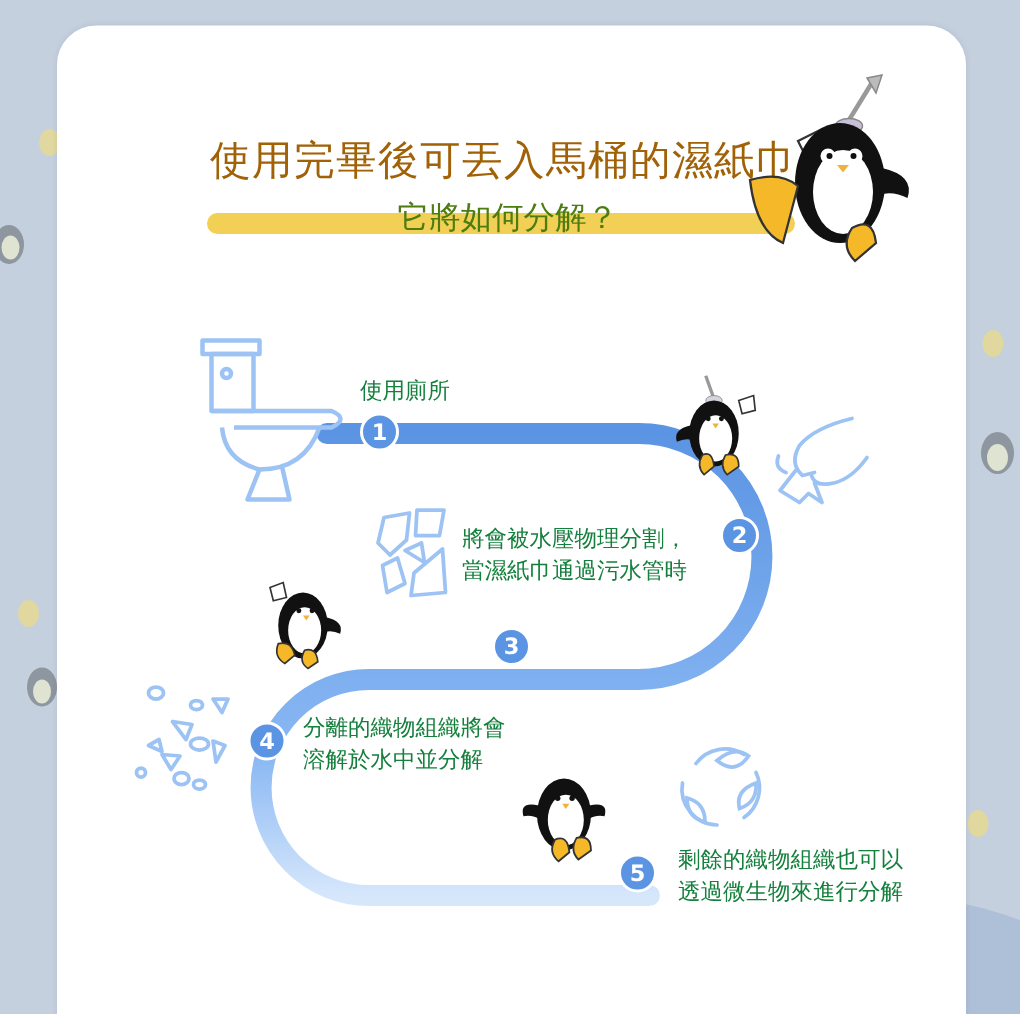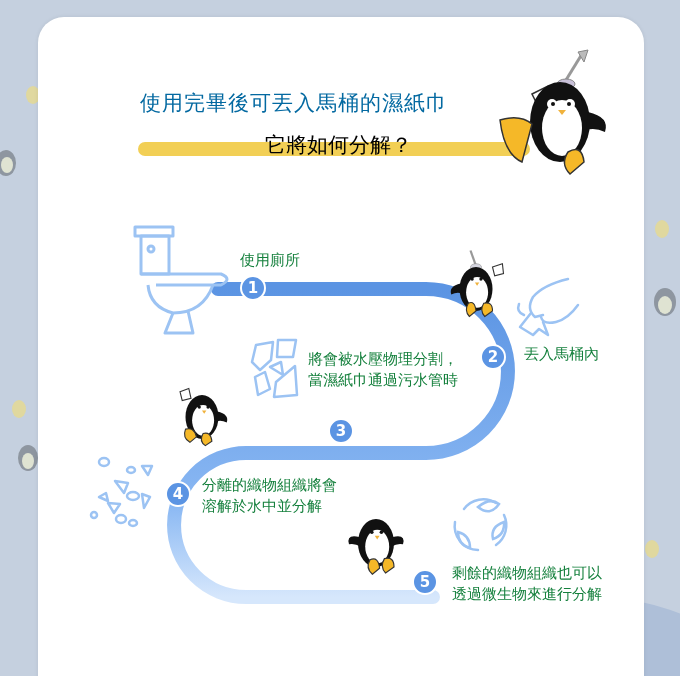--- a/index.html
+++ b/index.html
@@ -20,31 +20,31 @@
     }
     .card {
       position: absolute; left: 38px; top: 17px;
       width: 606px; height: 700px;
       background: #ffffff; border-radius: 26px;
       box-shadow: 0 0 4px rgba(0,0,0,.08);
       overflow: hidden;
     }
     .title {
       position: absolute; left: 102px; top: 72px; margin: 0;
-      font-size: 21px; font-weight: normal; color: #0369a1;
+      font-size: 27px; font-weight: normal; color: #a16207;
       letter-spacing: 1px; white-space: nowrap; text-align: center;
     }
     .highlight {
       position: absolute; left: 100px; top: 125px;
       width: 392px; height: 14px; border-radius: 7px;
       background: #f2cf55;
     }
     .subtitle {
       position: absolute; left: 227px; top: 114px; margin: 0;
-      font-size: 21px; font-weight: normal; color: #000000;
+      font-size: 21px; font-weight: normal; color: #4d7c0f;
       white-space: nowrap;
     }
     svg.diagram { position: absolute; left: 0; top: 0; }
     .step-label {
       position: absolute; color: #15803d; font-size: 15px; line-height: 21px;
       white-space: nowrap;
     }
     .step-num {
       position: absolute; width: 22px; height: 22px; border-radius: 50%;
       background: #5b94e3; color: #fff; font-weight: bold; font-size: 15px;
@@ -195,21 +195,20 @@
   <div class="step-num" style="left:202px;top:258px">1</div>
   <div class="step-num" style="left:442px;top:327px">2</div>
   <div class="step-num" style="left:290px;top:401px">3</div>
   <div class="step-num" style="left:127px;top:464px">4</div>
   <div class="step-num" style="left:374px;top:552px">5</div>
 
   <div class="step-label" style="left:202px;top:233px">
     <div>使用廁所</div>
   </div>
   <div class="step-label" style="left:486px;top:327px">
-    <div>丟入馬桶內</div>
   </div>
   <div class="step-label" style="left:270px;top:332px">
     <div>將會被水壓物理分割，</div>
     <div>當濕紙巾通過污水管時</div>
   </div>
   <div class="step-label" style="left:164px;top:458px">
     <div>分離的織物組織將會</div>
     <div>溶解於水中並分解</div>
   </div>
   <div class="step-label" style="left:414px;top:546px">

